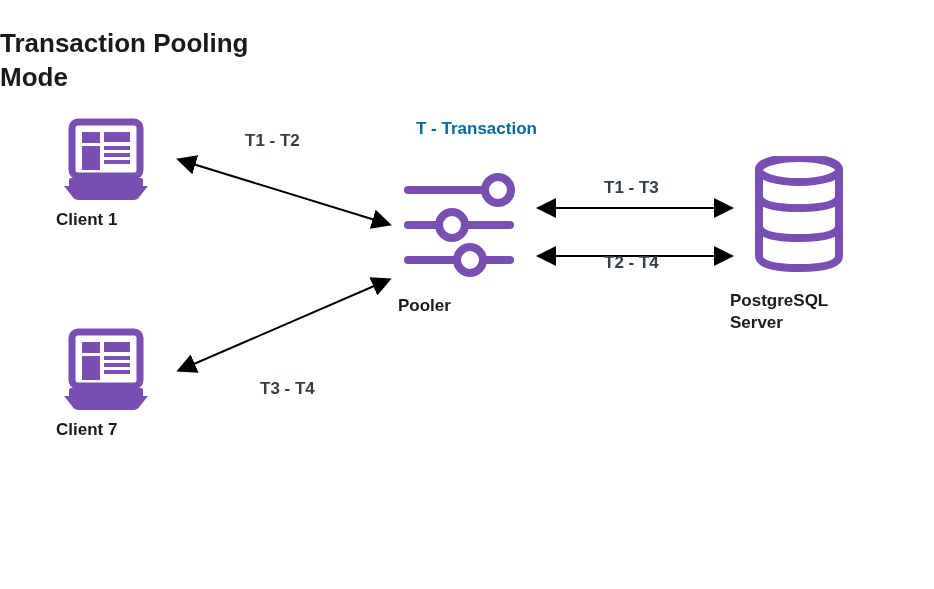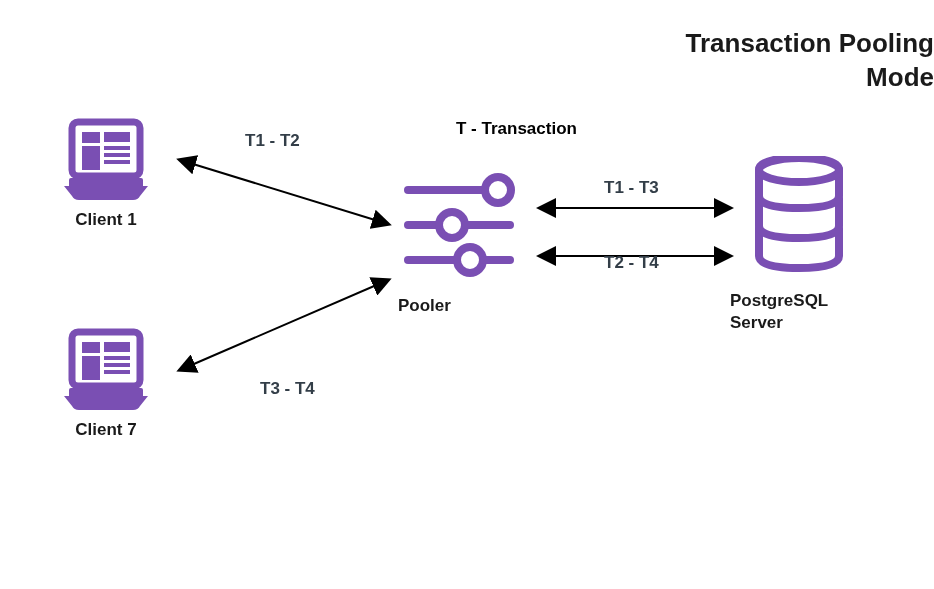--- a/index.html
+++ b/index.html
@@ -8,40 +8,38 @@
       height: 589px;
       background: #ffffff;
       font-family: Arial, Helvetica, sans-serif;
       position: relative;
     }
     .title {
       position: absolute;
       top: 27px;
       left: 0;
       width: 934px;
-      text-align: right;
+      text-align: left;
       font-size: 26px;
       font-weight: bold;
       line-height: 1.3;
       color: #1a1a1a;
     }
     .legend {
       position: absolute;
       top: 119px;
       left: 416px;
       font-size: 17px;
       font-weight: bold;
-      color: #000000;
-      margin-left: 40px;
+      color: #0369a1;
     }
     .node-label {
       font-size: 17px;
       font-weight: bold;
       color: #1a1a1a;
-      text-align: center;
     }
     .edge-label {
       font-size: 17px;
       font-weight: bold;
       color: #333e48;
       position: absolute;
     }
     
     .laptop {
       position: absolute;

